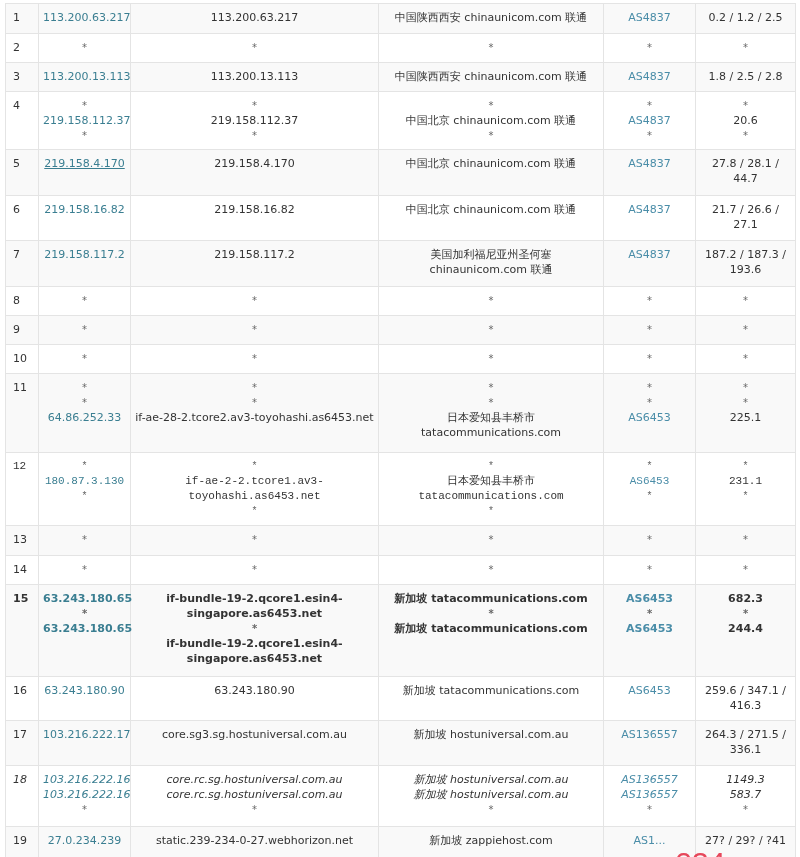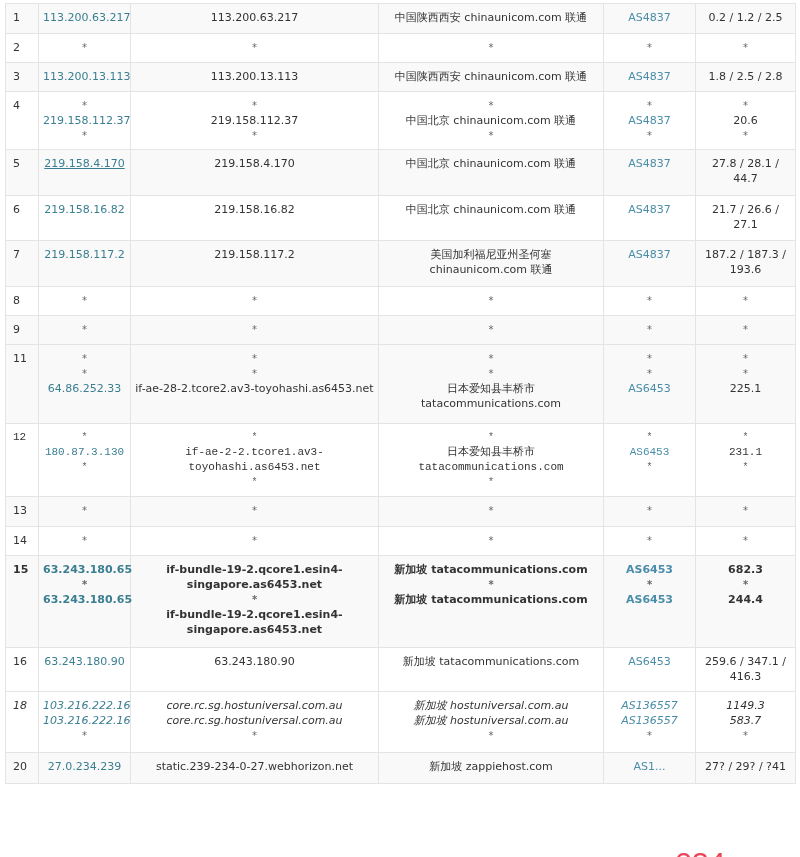--- a/index.html
+++ b/index.html
@@ -194,20 +194,38 @@
         <td>
           <span class="line star">*</span>
         </td>
         <td>
           <span class="line star">*</span>
         </td>
         <td>
           <span class="line star">*</span>
         </td>
       </tr>
+      <tr class="even" style="height: 29px;">
+        <td class="num">10</td>
+        <td>
+          <span class="line star">*</span>
+        </td>
+        <td>
+          <span class="line star">*</span>
+        </td>
+        <td>
+          <span class="line star">*</span>
+        </td>
+        <td>
+          <span class="line star">*</span>
+        </td>
+        <td>
+          <span class="line star">*</span>
+        </td>
+      </tr>
       <tr class="odd" style="height: 79px;">
         <td class="num">11</td>
         <td>
           <span class="line star">*</span>
           <span class="line star">*</span>
           <span class="line ip">64.86.252.33</span>
         </td>
         <td>
           <span class="line star">*</span>
           <span class="line star">*</span>
@@ -332,20 +350,38 @@
         <td>
           <span class="line ">新加坡 tatacommunications.com</span>
         </td>
         <td>
           <span class="line asn">AS6453</span>
         </td>
         <td>
           <span class="line ">259.6 / 347.1 / 416.3</span>
         </td>
       </tr>
+      <tr class="odd" style="height: 45px;">
+        <td class="num">17</td>
+        <td>
+          <span class="line ip">103.216.222.17</span>
+        </td>
+        <td>
+          <span class="line ">core.sg3.sg.hostuniversal.com.au</span>
+        </td>
+        <td>
+          <span class="line ">新加坡 hostuniversal.com.au</span>
+        </td>
+        <td>
+          <span class="line asn">AS136557</span>
+        </td>
+        <td>
+          <span class="line ">264.3 / 271.5 / 336.1</span>
+        </td>
+      </tr>
       <tr class="even" style="height: 61px; font-style: italic;">
         <td class="num">18</td>
         <td>
           <span class="line ip">103.216.222.16</span>
           <span class="line ip">103.216.222.16</span>
           <span class="line star">*</span>
         </td>
         <td>
           <span class="line ">core.rc.sg.hostuniversal.com.au</span>
           <span class="line ">core.rc.sg.hostuniversal.com.au</span>
@@ -361,21 +397,21 @@
           <span class="line asn">AS136557</span>
           <span class="line star">*</span>
         </td>
         <td>
           <span class="line ">1149.3</span>
           <span class="line ">583.7</span>
           <span class="line star">*</span>
         </td>
       </tr>
       <tr class="odd" style="height: 31px;">
-        <td class="num">20</td>
+        <td class="num">19</td>
         <td>
           <span class="line ip">27.0.234.239</span>
         </td>
         <td>
           <span class="line ">static.239-234-0-27.webhorizon.net</span>
         </td>
         <td>
           <span class="line ">新加坡 zappiehost.com</span>
         </td>
         <td>

